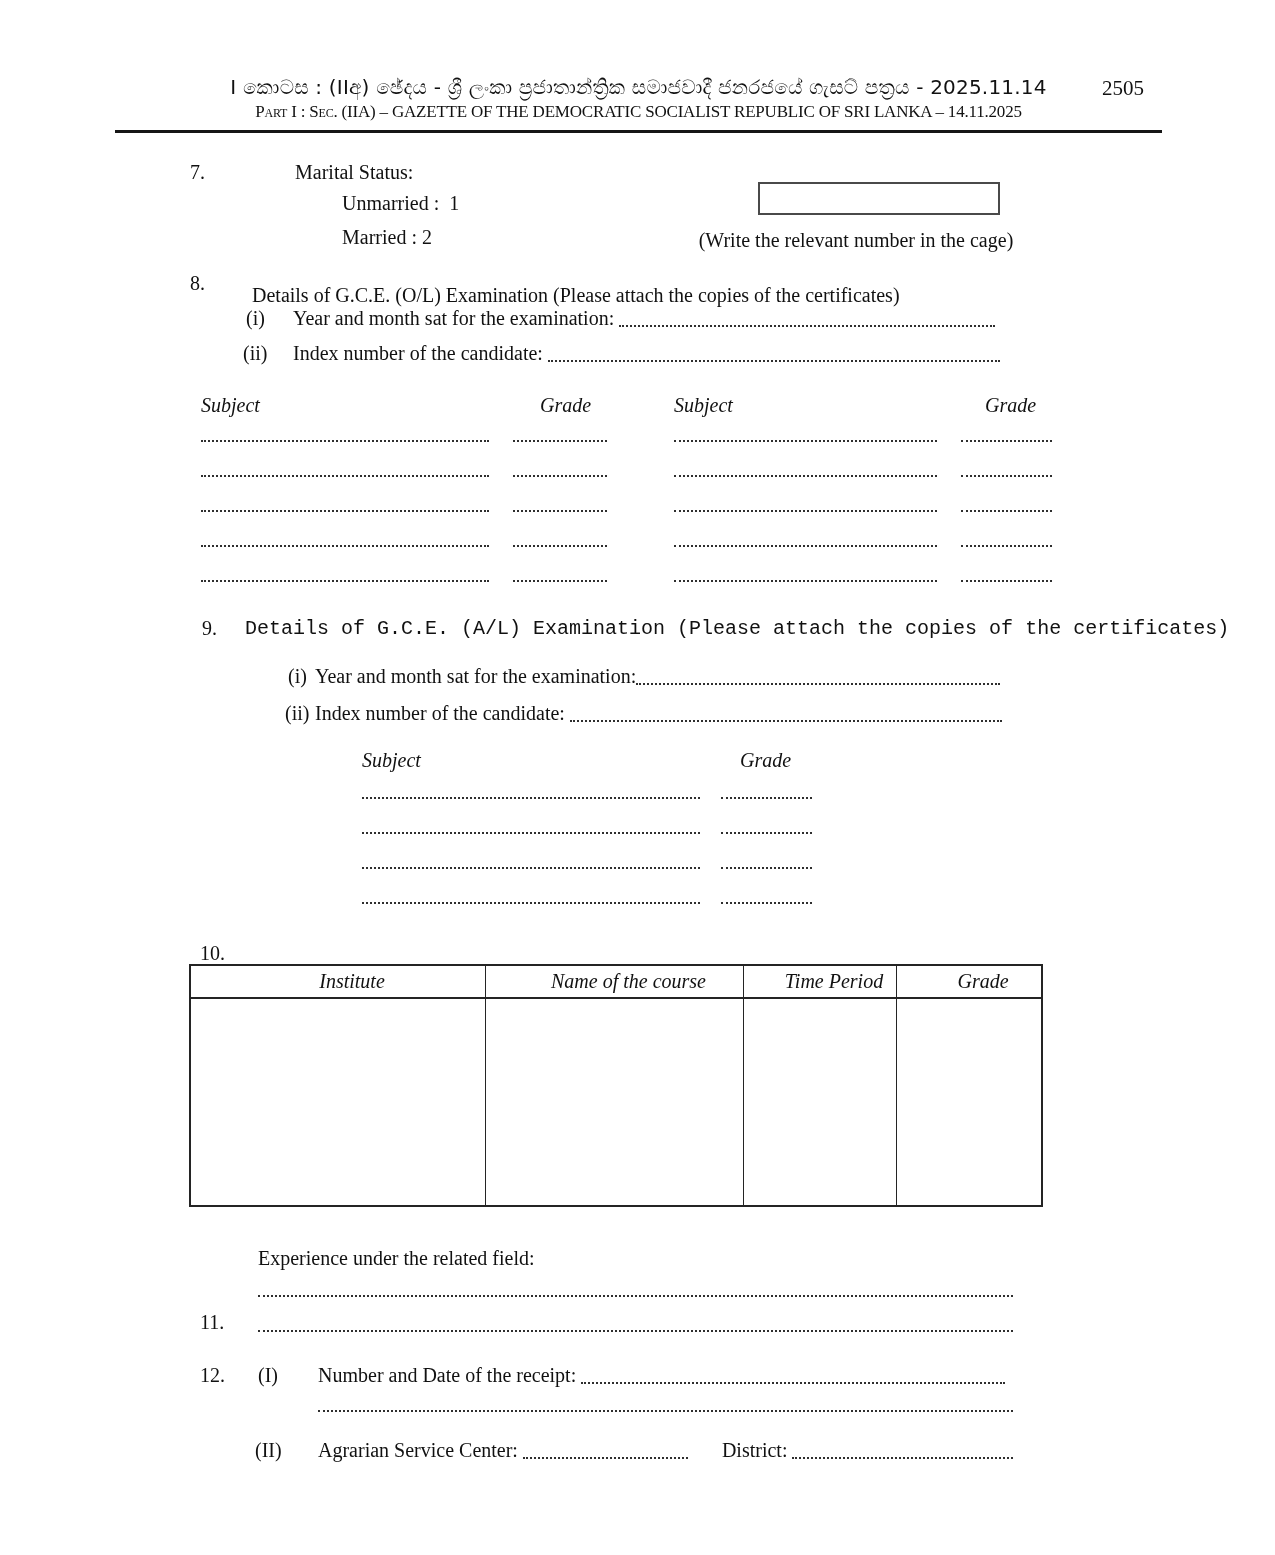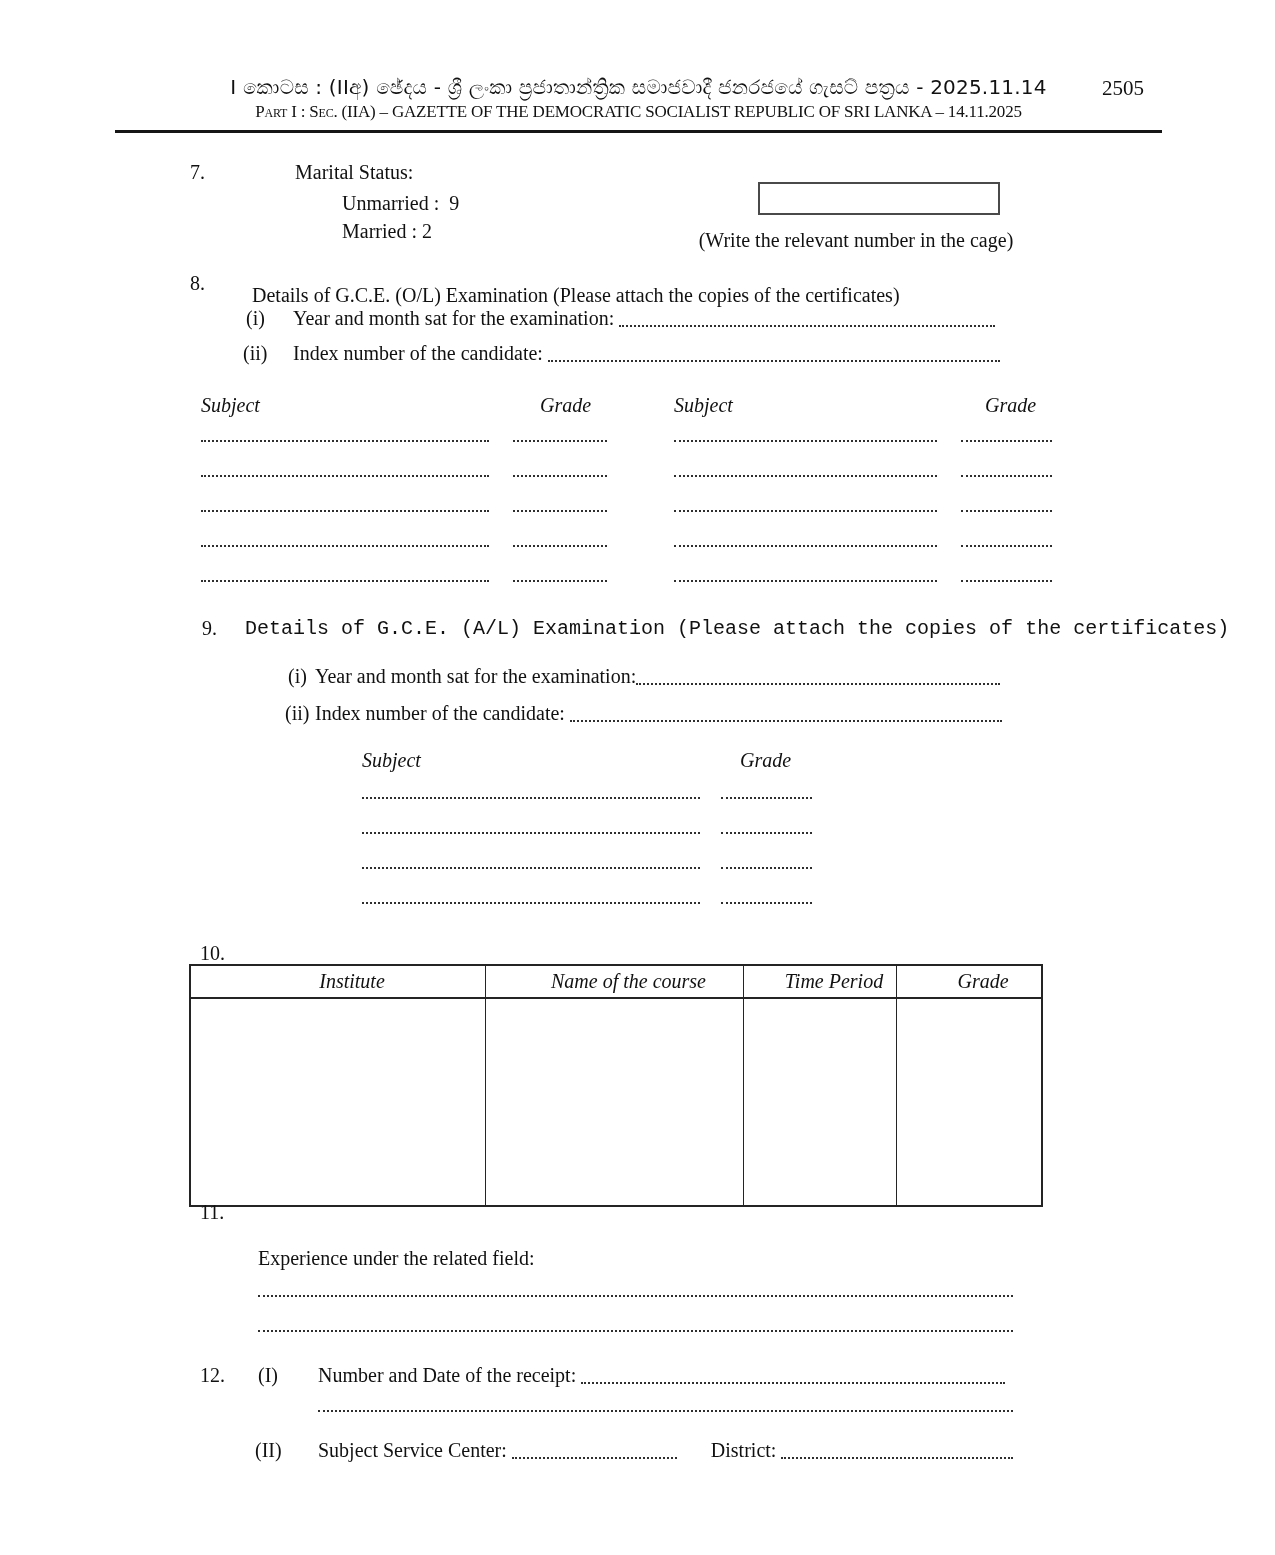--- a/index.html
+++ b/index.html
@@ -88,22 +88,22 @@
 <div class="page">
 
   <div class="header">
     <div class="sinhala-line">I කොටස : (IIඅ) ඡේදය - ශ්‍රී ලංකා ප්‍රජාතාන්ත්‍රික සමාජවාදී ජනරජයේ ගැසට් පත්‍රය - 2025.11.14</div>
     <div class="english-line">Part I : Sec. (IIA) – GAZETTE OF THE DEMOCRATIC SOCIALIST REPUBLIC OF SRI LANKA – 14.11.2025</div>
     <div class="pagenum">2505</div>
   </div>
 
   <div class="t" style="left:190px;top:160px;">7.</div>
   <div class="t" style="left:295px;top:160px;">Marital Status:</div>
-  <div class="t" style="left:342px;top:191px;">Unmarried :  9</div>
-  <div class="t" style="left:342px;top:219px;">Married : 2</div>
+  <div class="t" style="left:342px;top:191px;">Unmarried :  1</div>
+  <div class="t" style="left:342px;top:225px;">Married : 2</div>
   <div class="cage"></div>
   <div class="t" style="left:690px;top:228px;width:332px;text-align:center;">(Write the relevant number in the cage)</div>
 
   <div class="t" style="left:190px;top:271px;">8.</div>
   <div class="t" style="left:252px;top:271px;margin-top:12px;">Details of G.C.E. (O/L) Examination (Please attach the copies of the certificates)</div>
 
   <div class="line" style="left:246px;top:306px;width:749px;">
     <span class="lbl" style="width:47px;">(i)</span><span class="txt">Year and month sat for the examination: </span><span class="lead"></span>
   </div>
   <div class="line" style="left:243px;top:341px;width:757px;">
@@ -189,28 +189,28 @@
       <div class="qc qc4 qh">Grade</div>
     </div>
     <div class="qrow qbody">
       <div class="qc qc1"></div>
       <div class="qc qc2"></div>
       <div class="qc qc3"></div>
       <div class="qc qc4"></div>
     </div>
   </div>
 
-  <div class="t" style="left:200px;top:1200px;">11.</div>
+  <div class="t" style="left:200px;top:1310px;">11.</div>
   <div class="t" style="left:258px;top:1246px;">Experience under the related field:</div>
   <span class="lead2" style="left:258px;top:1283px;width:755px;"></span>
   <span class="lead2" style="left:258px;top:1318px;width:755px;"></span>
 
   <div class="t" style="left:200px;top:1363px;">12.</div>
   <div class="line" style="left:258px;top:1363px;width:747px;">
     <span class="lbl" style="width:60px;">(I)</span><span class="txt">Number and Date of the receipt: </span><span class="lead"></span>
   </div>
   <span class="lead2" style="left:318px;top:1398px;width:695px;"></span>
 
   <div class="line" style="left:255px;top:1438px;width:758px;">
-    <span class="lbl" style="width:63px;">(II)</span><span class="txt">Subject Service Center: </span><span class="leadfix" style="width:165px;margin-right:34px;"></span><span class="txt">District: </span><span class="lead"></span>
+    <span class="lbl" style="width:63px;">(II)</span><span class="txt">Agrarian Service Center: </span><span class="leadfix" style="width:165px;margin-right:34px;"></span><span class="txt">District: </span><span class="lead"></span>
   </div>
 
 </div>
 
 </body></html>

